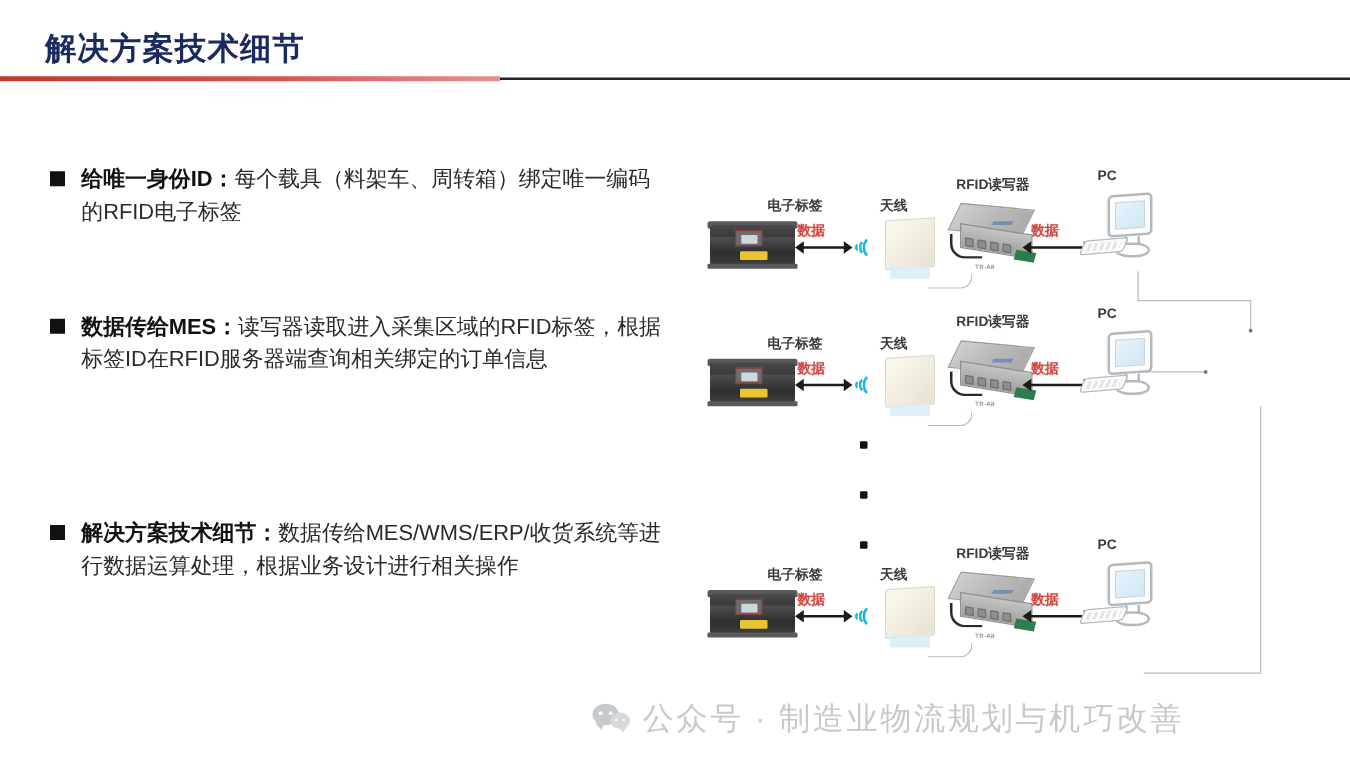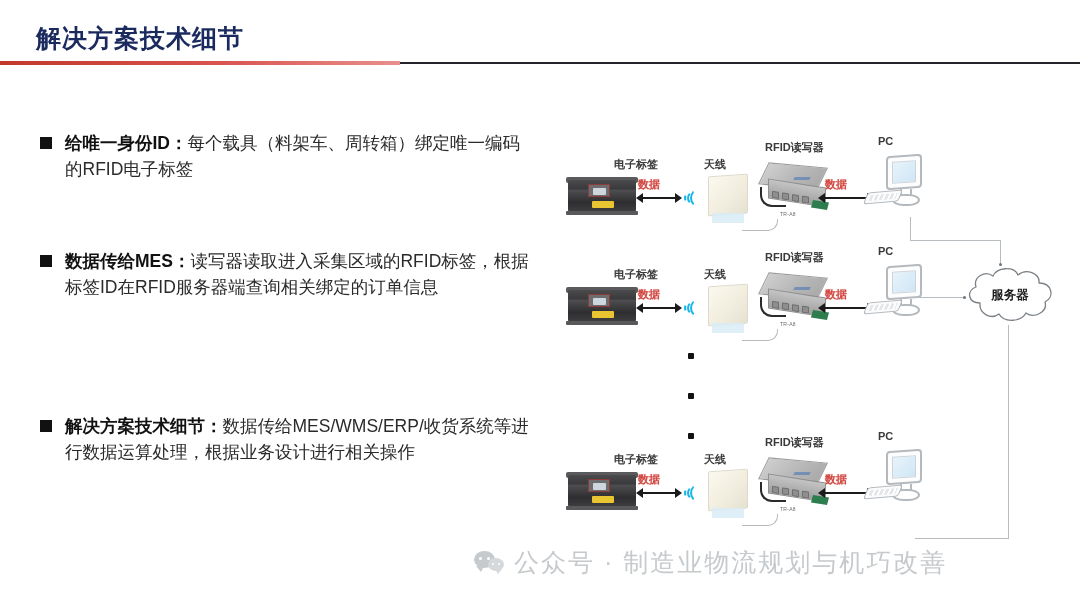--- a/index.html
+++ b/index.html
@@ -226,21 +226,21 @@
 
   
   .vdots { position:absolute; left:128px; top:228px; }
   .vdots i {
     display:block; width:6px; height:6px; background:#111;
     border-radius:1px; margin-bottom:34px;
   }
 
   
   .watermark {
-    position:absolute; left:474px; top:546px;
+    position:absolute; left:474px; top:558px;
     display:flex; align-items:center; gap:10px;
     color:#c6cacd; font-size:25px; letter-spacing:2px;
     white-space:nowrap;
   }
   .wm-icon { position:relative; width:30px; height:24px; flex:none; }
   .wm-icon .bub1 {
     position:absolute; left:0; top:0; width:21px; height:17px;
     background:#c6cacd; border-radius:50%;
   }
   .wm-icon .bub1:after {
@@ -487,28 +487,20 @@
 
   <div class="conn conn-v c1v"></div>
   <div class="conn conn-h c1h"></div>
   <div class="conn conn-v c2v"></div>
   <div class="dot-end" style="left:439px;top:138px"></div>
   <div class="conn conh conn-h c2h"></div>
   <div class="dot-end" style="left:403px;top:171px"></div>
   <div class="conn conn-v c3v"></div>
   <div class="conn conn-h c3h"></div>
 
-  <div class="cloud-wrap">
-    <svg width="96" height="62" viewBox="0 0 96 62">
-      <path d="M18 38 C6 38 4 26 14 22 C11 12 23 5 31 11 C35 2 52 1 56 10
-               C64 3 78 8 77 18 C90 18 93 32 83 37 C86 47 72 54 64 48
-               C59 57 42 58 37 49 C29 55 17 49 18 38 Z" fill="#ffffff" stroke="#7a8086" stroke-width="1.3" stroke-linejoin="round"></path>
-    </svg>
-    <div class="cloud-label">服务器</div>
-  </div>
 
 </div>
 
 <div class="watermark">
   <span class="wm-icon">
     <span class="bub1"></span>
       <span class="bub2"></span>
     <span class="d d1"></span>
       <span class="d d2"></span>
     <span class="d d3"></span>

